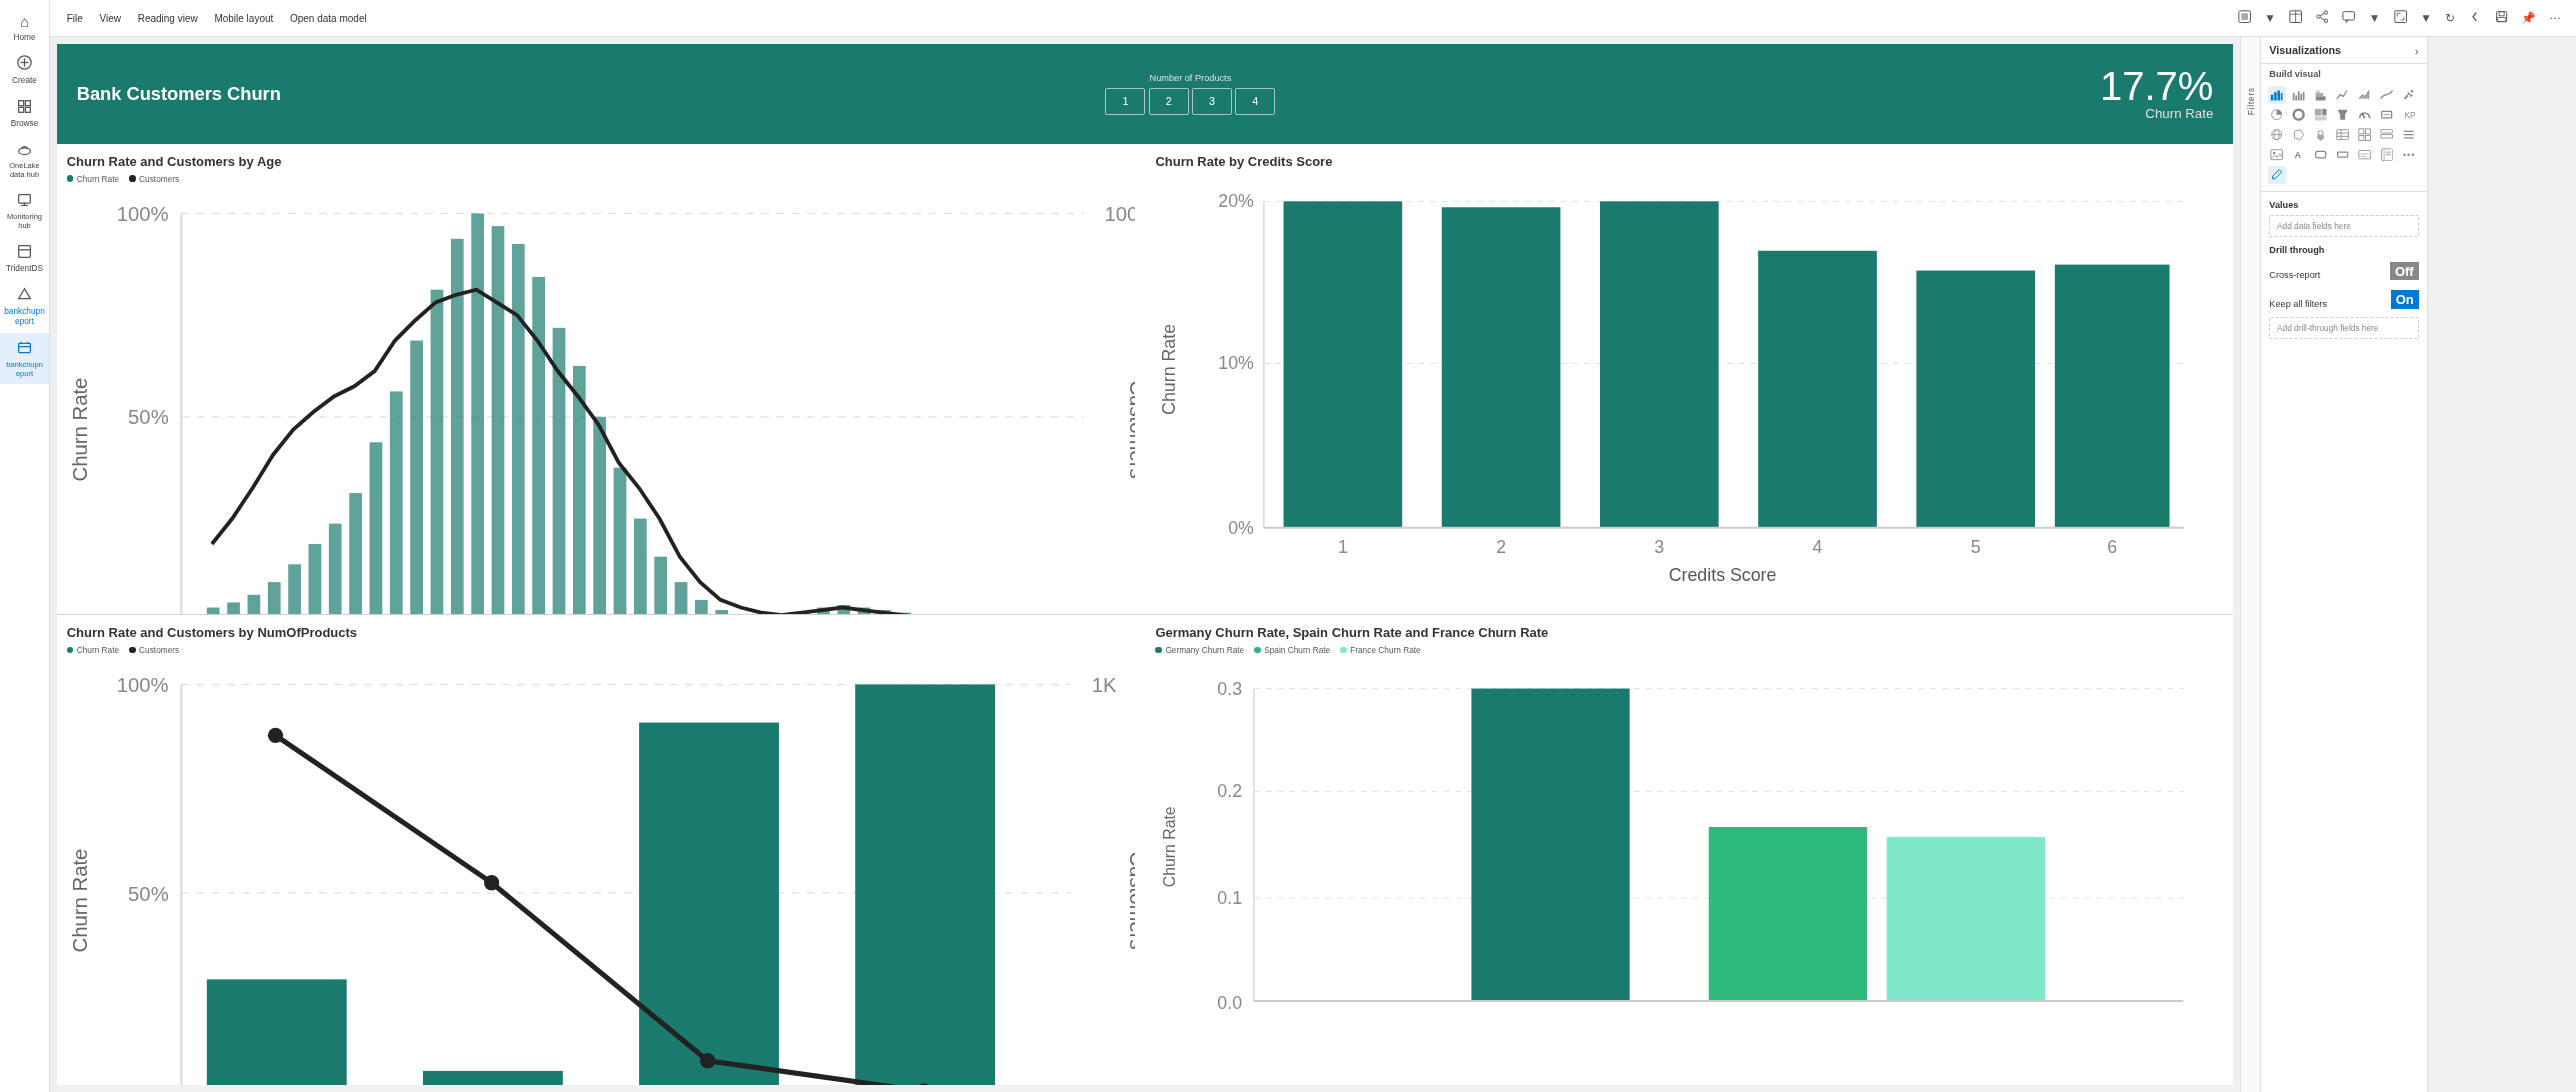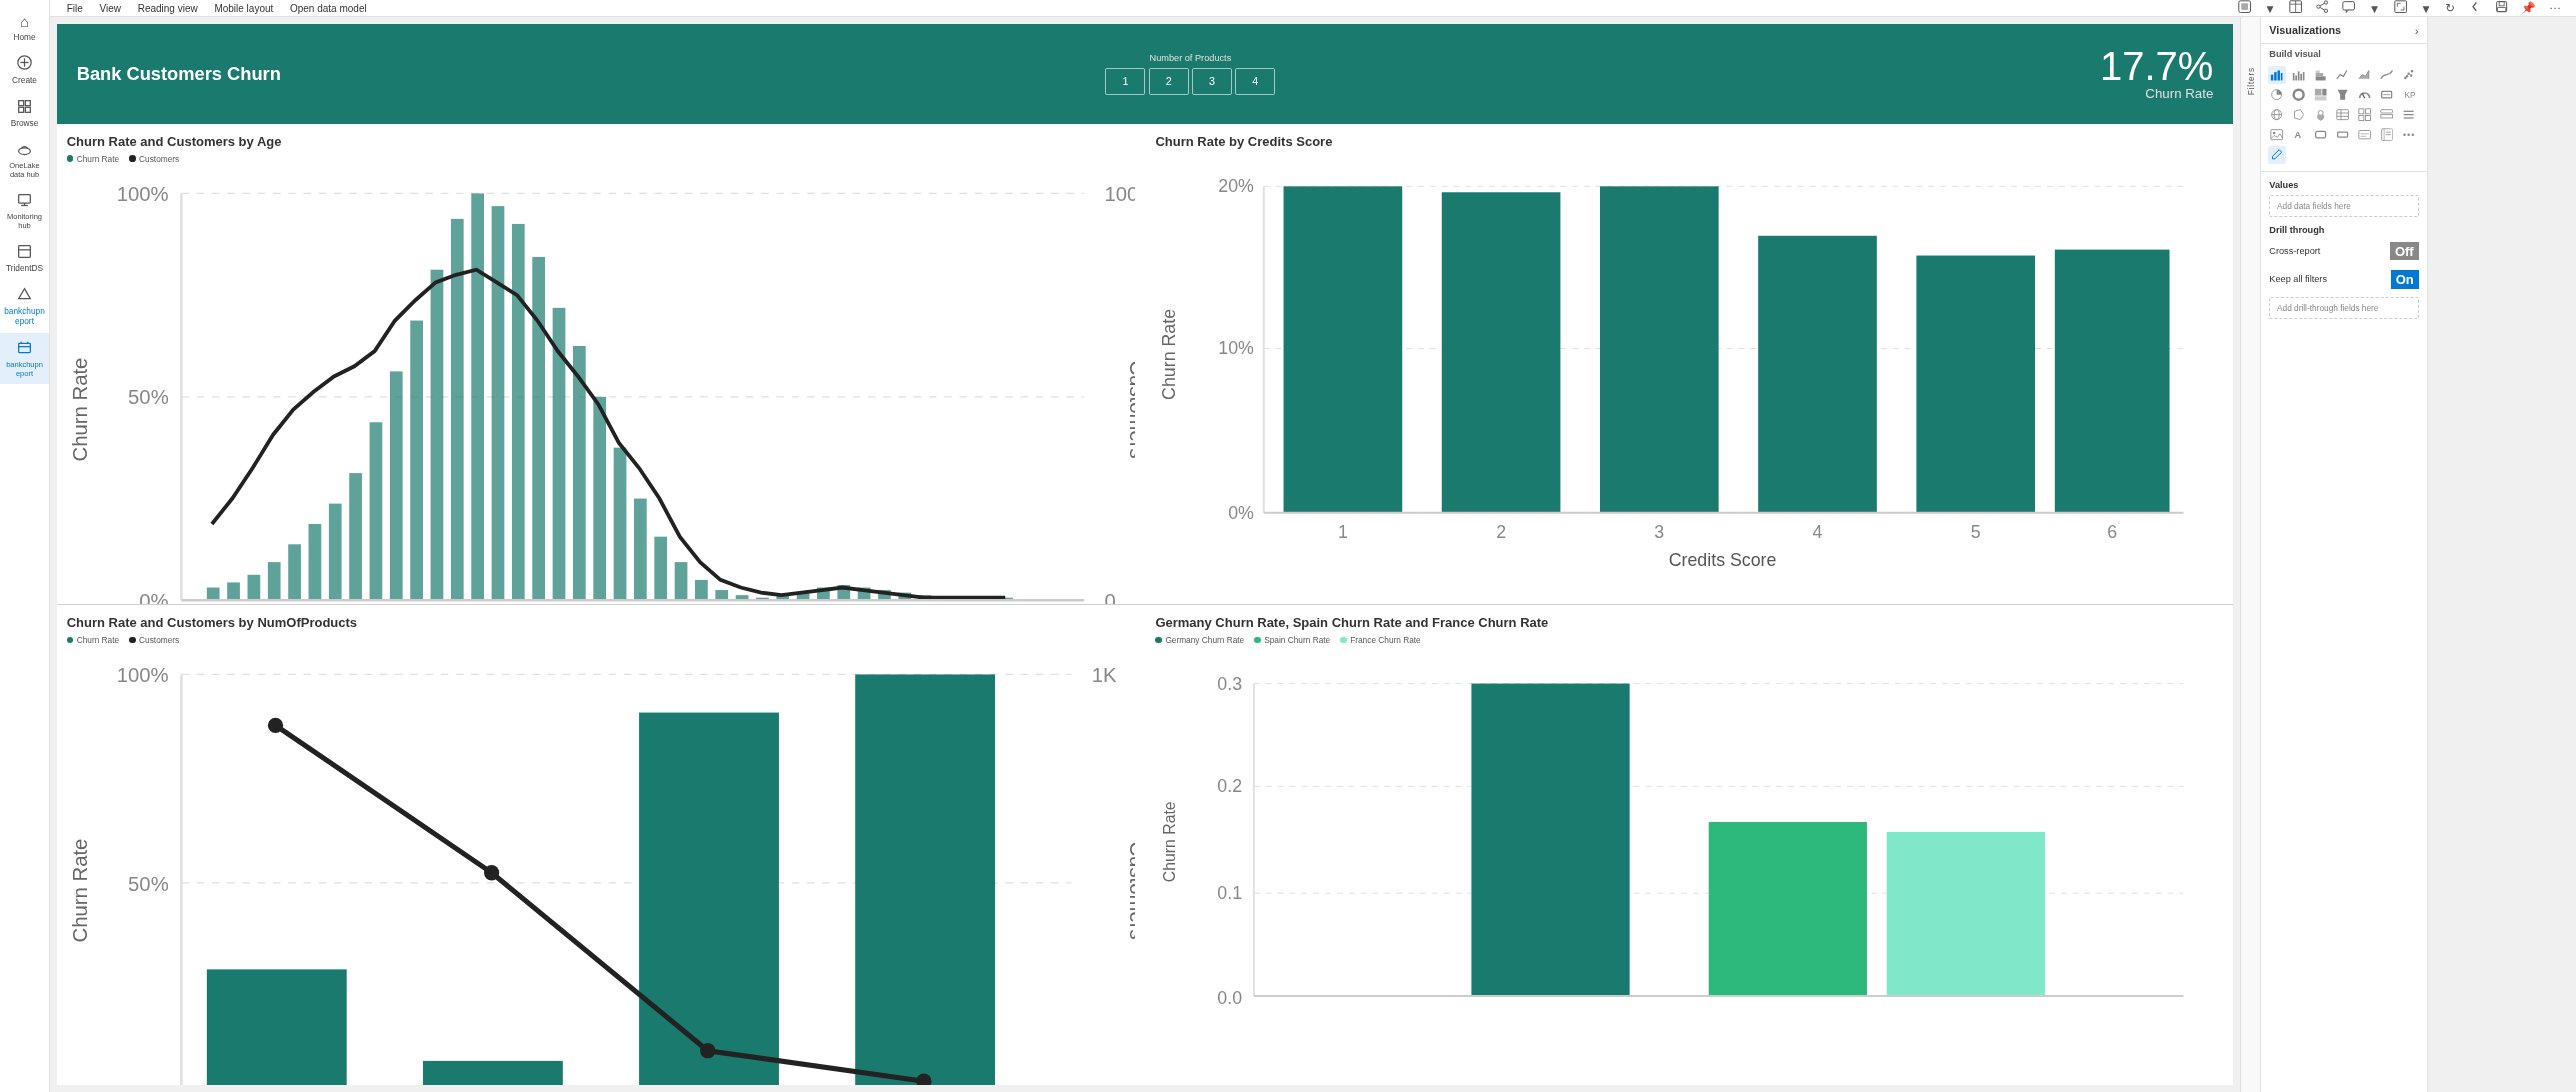--- a/index.html
+++ b/index.html
@@ -39,21 +39,21 @@
     }
 
     
     .toolbar {
       background: #fff;
       border-bottom: 0.8px solid #e0e0e0;
       display: flex;
       align-items: center;
       padding: 3.3px 10px;
       gap: 6.7px;
-      height: 17px;
+      height: 37px;
     }
     .toolbar-menu {
       display: flex;
       gap: 3.3px;
       align-items: center;
     }
     .toolbar-btn {
       padding: 3.3px 6.7px;
       border: none;
       background: none;
@@ -301,21 +301,21 @@
       border: 0.8px dashed #ccc;
       padding: 5px 6.7px;
       font-size: 8.3px;
       color: #888;
       border-radius: 1.7px;
     }
 
     
     .toggle-row {
       display: flex;
-      align-items: center;
+      align-items: flex-end;
       justify-content: space-between;
       padding: 5px 8.3px;
       font-size: 9.2px;
       color: #333;
     }
     .toggle-switch {
       display: flex;
       align-items: center;
       border-radius: 0;
       padding: 1.7px 5px;

